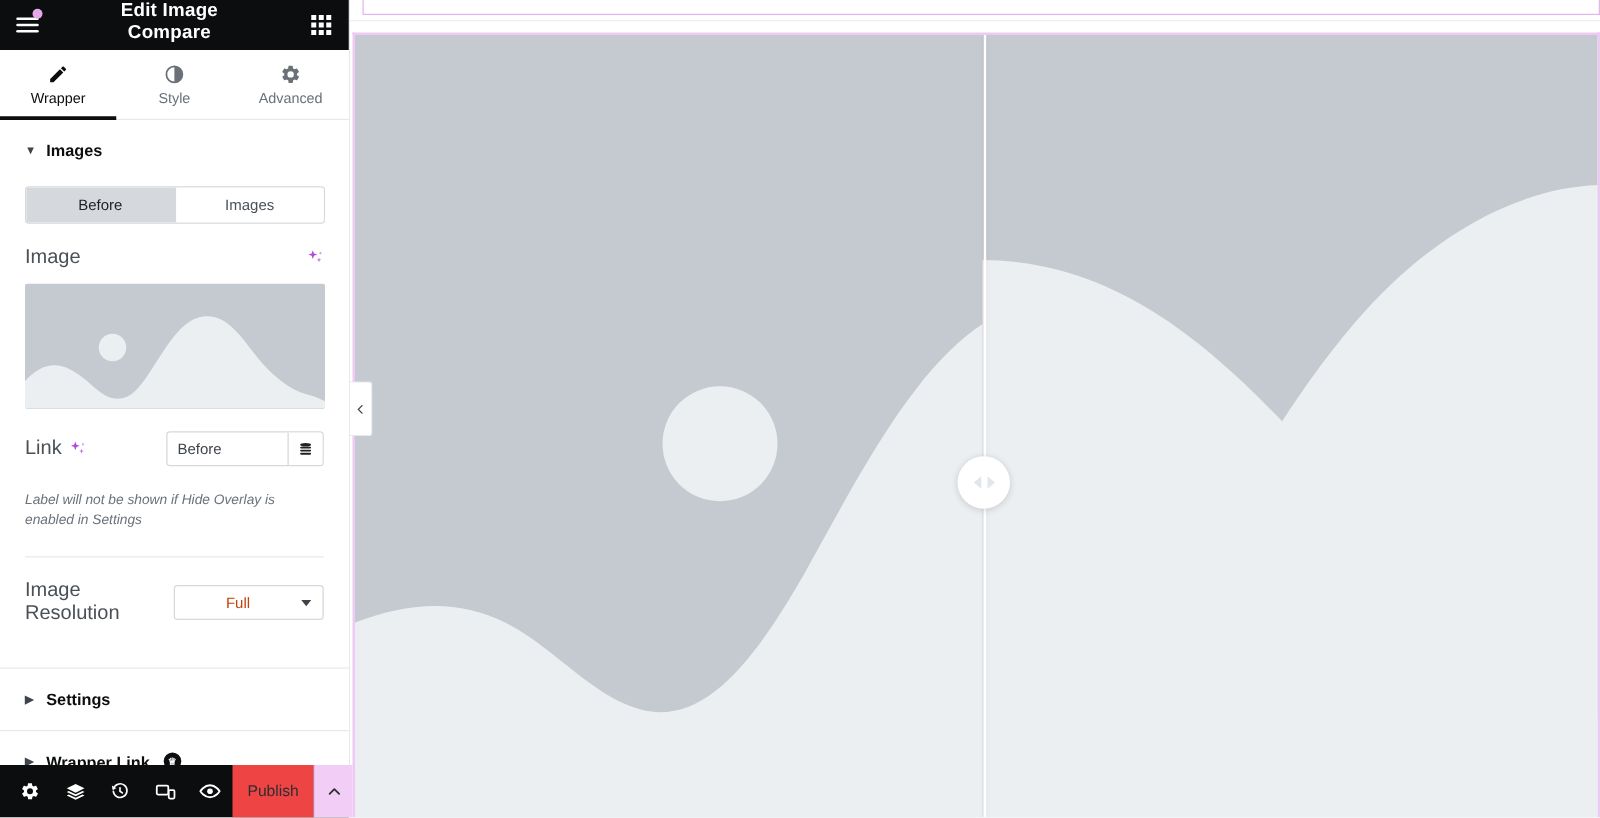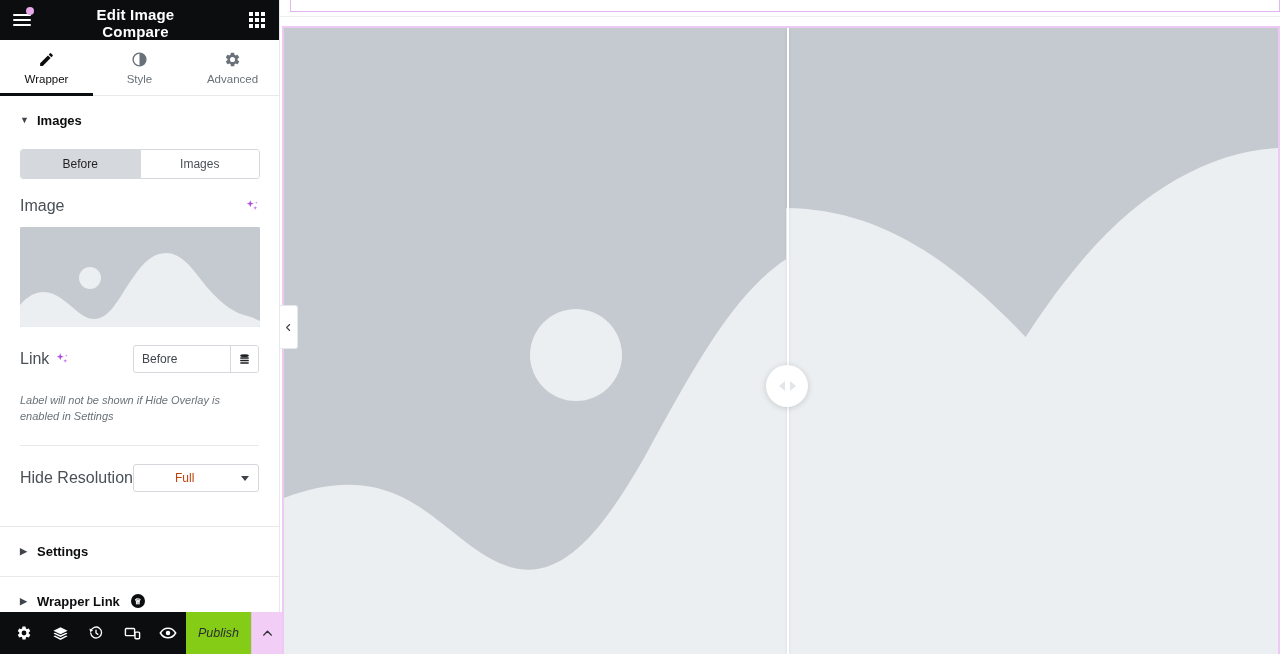--- a/index.html
+++ b/index.html
@@ -18,21 +18,21 @@
     background: #ffffff;
     border-right: 1px solid #e6e9ec;
     display: flex; flex-direction: column;
     flex: 0 0 280px;
     z-index: 5;
   }
 
   
   .panel-header {
     height: 40px; background: #0c0d0e;
-    display: flex; align-items: flex-end;
+    display: flex; align-items: flex-start;
     position: relative; flex: 0 0 40px; gap: 24px;
   }
   .hamburger {
     width: 44px; height: 40px;
     display: flex; flex-direction: column;
     align-items: center; justify-content: center;
     gap: 3px; cursor: pointer; position: relative;
   }
   .hamburger i { display: block; width: 18px; height: 2px; background: #ffffff; border-radius: 1px; }
   .hamburger .dot {
@@ -163,21 +163,21 @@
     height: 42px; flex: 0 0 42px; display: flex; background: #0c0d0e;
   }
   .footer-tools { display: flex; align-items: center; padding-left: 6px; gap: 0; }
   .ftool {
     width: 36px; height: 42px; display: flex;
     align-items: center; justify-content: center; cursor: pointer;
   }
   .publish-group { margin-left: auto; display: flex; height: 42px; }
   .publish-btn {
     width: 65px; display: flex; align-items: center; justify-content: center;
-    background: #84cc16; color: #2b2e33; font-size: 12.5px; cursor: pointer; font-style: italic;
+    background: #ef4444; color: #2b2e33; font-size: 12.5px; cursor: pointer;
   }
   .publish-opts {
     width: 31px; display: flex; align-items: center; justify-content: center;
     background: #f2cdf5; cursor: pointer;
     border-left: 1px solid #e7bdec;
   }
 
   
   .collapse-handle {
     position: absolute; left: 280px; top: 305px;
@@ -351,21 +351,21 @@
               </div>
             </div>
           </div>
 
           <div class="hint">Label will not be shown if Hide Overlay is enabled in Settings</div>
 
           <div class="divider"></div>
 
           <div class="ctrl-row">
             <div class="ctrl-label">
-              <span>Hide Resolution</span>
+              <span>Image Resolution</span>
             </div>
             <div class="select-wrap">
               <span class="val">Full</span>
               <span class="arrow"></span>
             </div>
           </div>
 
         </div>
       </div>
 

